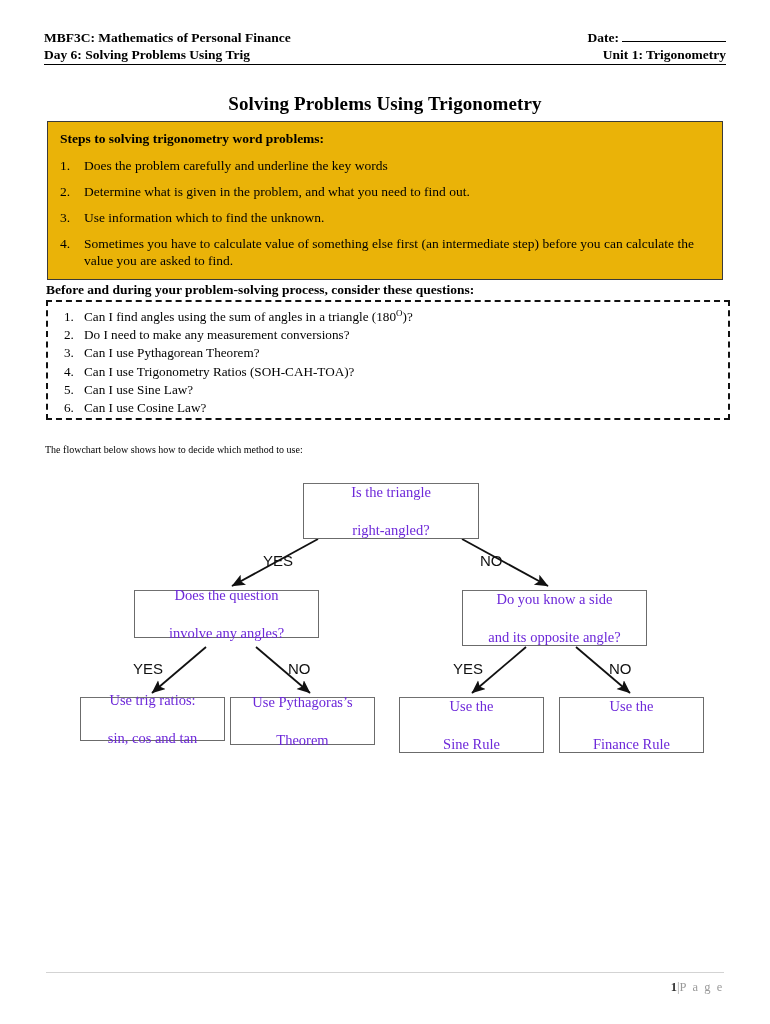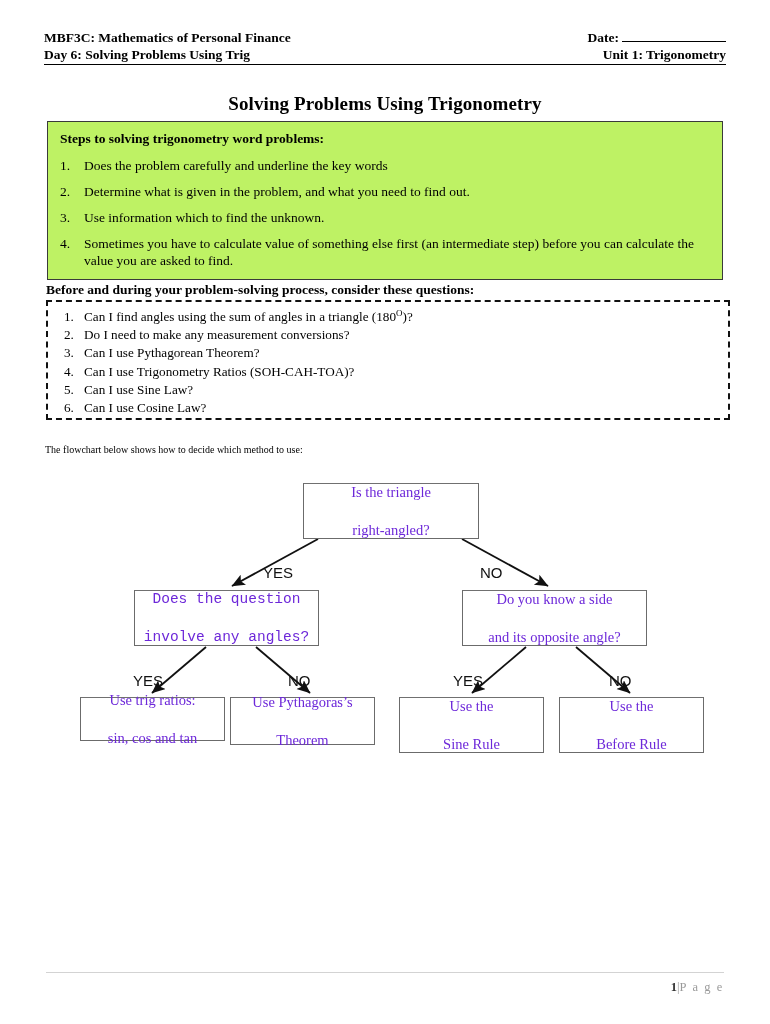--- a/index.html
+++ b/index.html
@@ -59,21 +59,21 @@
     margin-top: 9px;
   }
 
   
   .steps-box {
     position: absolute;
     left: 47px;
     top: 121px;
     width: 676px;
     box-sizing: border-box;
-    background: #bef264;
+    background: #eab308;
     border: 1.1px solid #3a3a3a;
     padding: 8px 12px 10px 12px;
   }
   .steps-title {
     font-weight: bold;
     font-size: 13.5px;
     line-height: 18px;
     margin-bottom: 4px;
   }
   .steps-list {
@@ -179,21 +179,20 @@
     color: #6d28d9;
   }
   .fbox span { display: block; }
 
   .flabel {
     position: absolute;
     font-family: "Liberation Sans", sans-serif;
     font-size: 15px;
     color: #111;
     white-space: nowrap;
-    margin-top: 12px;
   }
 
   
   .footer-rule {
     position: absolute;
     left: 46px;
     top: 972px;
     width: 678px;
     border-top: 1px solid #d3d3d3;
   }
@@ -308,21 +307,21 @@
     <line x1="576" y1="177" x2="630" y2="223" stroke="#111" stroke-width="1.8" marker-end="url(#arrowhead)"></line>
   </svg>
 
   <div class="fbox" style="left:303px; top:13px; width:176px; height:56px;">
     <span>
       <span>Is the triangle</span><br>
       <span>right-angled?</span>
     </span>
   </div>
 
-  <div class="fbox" style="left:134px; top:120px; width:185px; height:56px;font-family:Liberation Mono, monospace;">
+  <div class="fbox" style="left:134px; top:120px; width:185px; height:48px;">
     <span>
       <span>Does the question</span><br>
       <span>involve any angles?</span>
     </span>
   </div>
 
   <div class="fbox" style="left:462px; top:120px; width:185px; height:56px;">
     <span>
       <span>Do you know a side</span><br>
       <span>and its opposite angle?</span>
@@ -346,21 +345,21 @@
   <div class="fbox" style="left:399px; top:227px; width:145px; height:56px;">
     <span>
       <span>Use the</span><br>
       <span>Sine Rule</span>
     </span>
   </div>
 
   <div class="fbox" style="left:559px; top:227px; width:145px; height:56px;">
     <span>
       <span>Use the</span><br>
-      <span>Before Rule</span>
+      <span>Finance Rule</span>
     </span>
   </div>
 
   <div class="flabel" style="left:263px; top:82px;">YES</div>
   <div class="flabel" style="left:480px; top:82px;">NO</div>
   <div class="flabel" style="left:133px; top:190px;">YES</div>
   <div class="flabel" style="left:288px; top:190px;">NO</div>
   <div class="flabel" style="left:453px; top:190px;">YES</div>
   <div class="flabel" style="left:609px; top:190px;">NO</div>
 </div>

